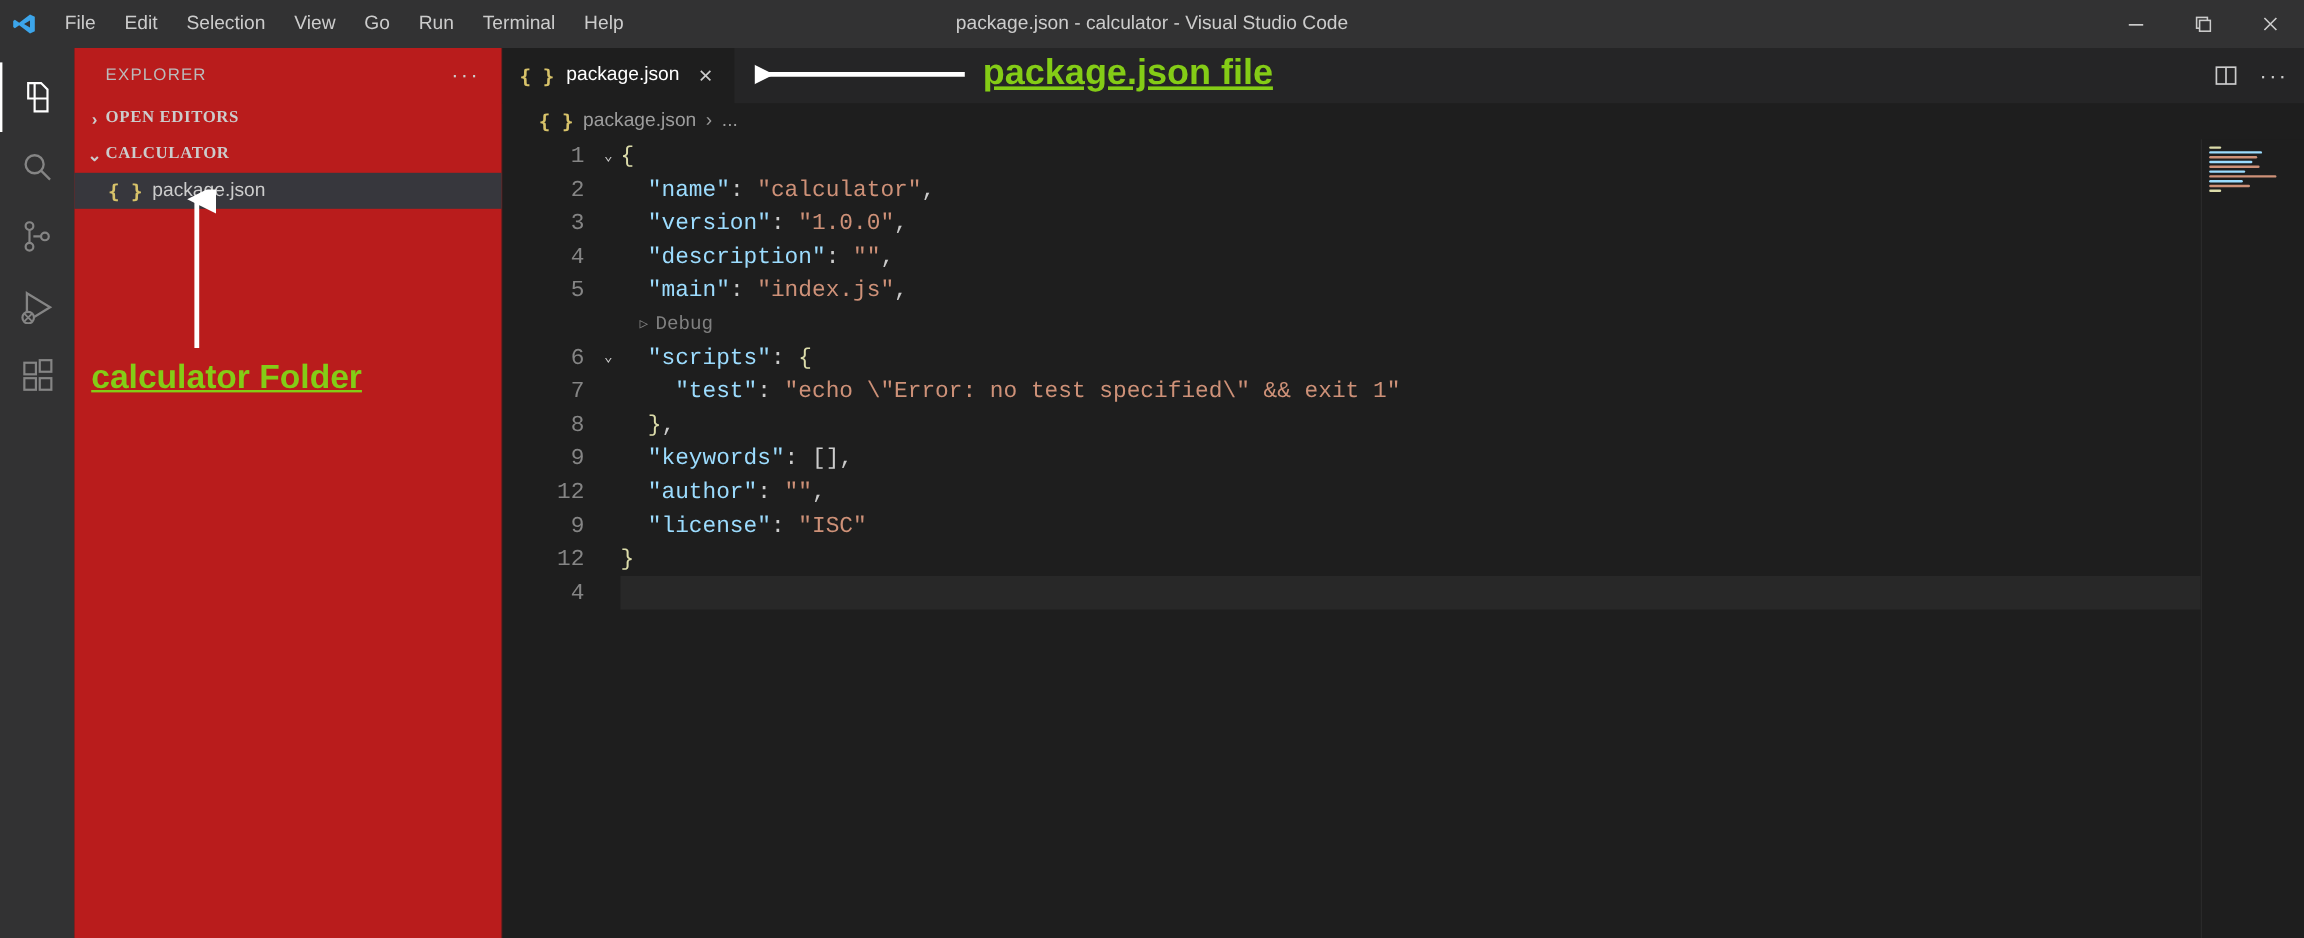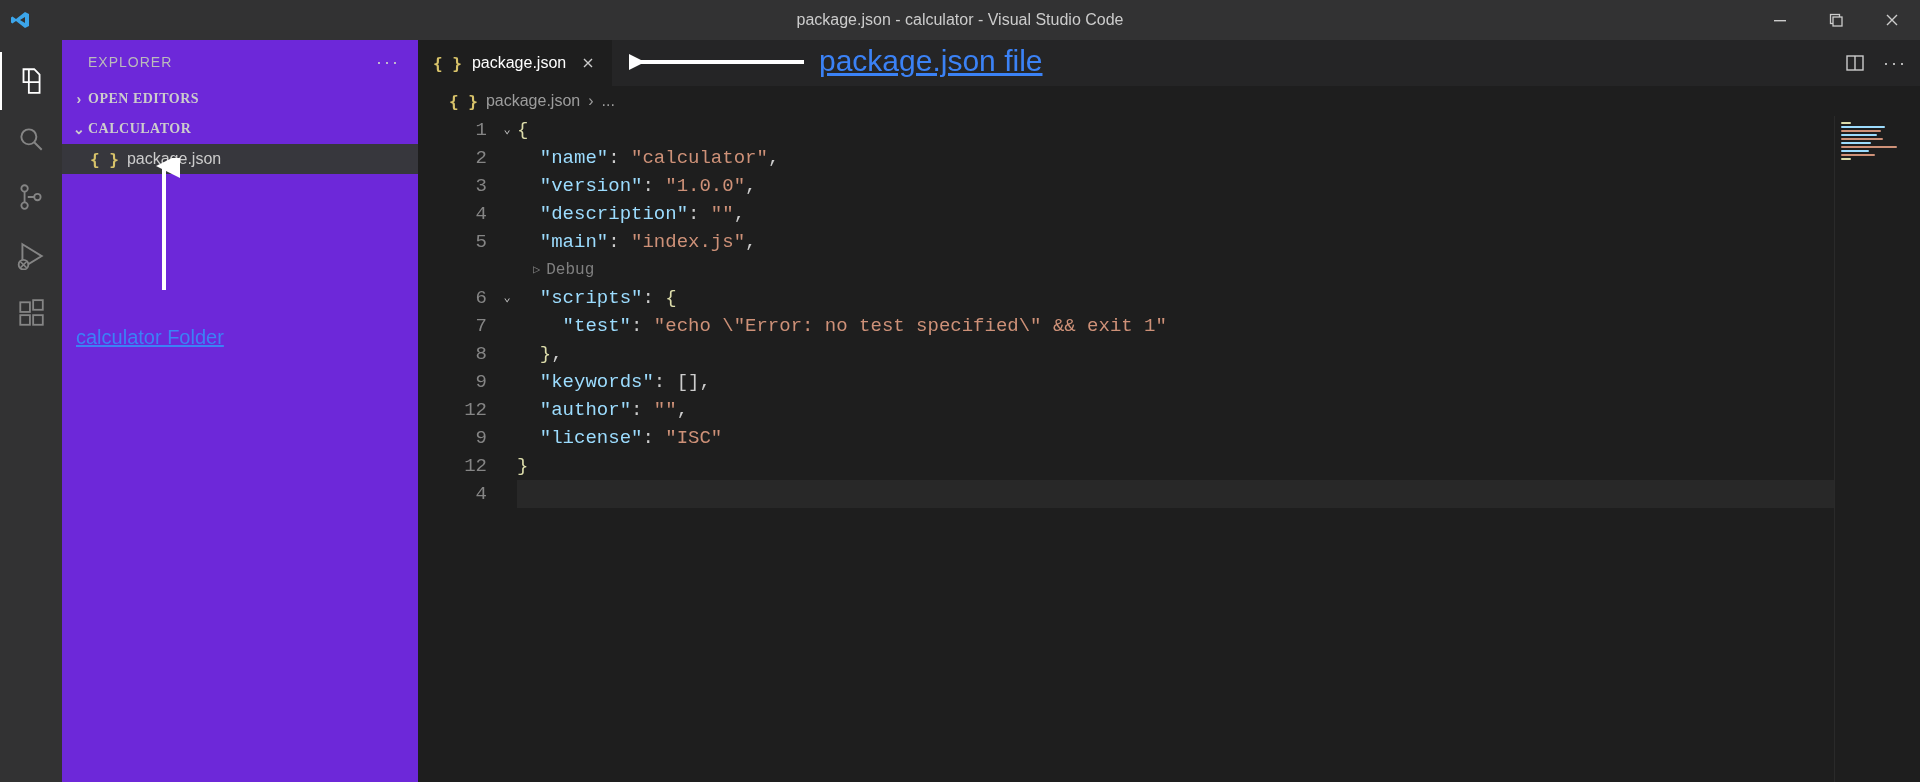--- a/index.html
+++ b/index.html
@@ -16,21 +16,21 @@
   .win-btn { width:56px; height:40px; display:flex; align-items:center; justify-content:center; color:#cccccc; }
 
   
   .body { flex:1; display:flex; }
   .activitybar { width:62px; background:#323233; display:flex; flex-direction:column; padding-top:12px; }
   .act-item { width:62px; height:58px; display:flex; align-items:center; justify-content:center; color:#858585; position:relative; }
   .act-item.active { color:#ffffff; }
   .act-item.active::before { content:""; position:absolute; left:0; top:0; width:2px; height:100%; background:#ffffff; }
   .act-item svg { width:30px; height:30px; }
 
-  .sidebar { width:357px; background:#6d28d9; display:flex; flex-direction:column; border-right:1px solid #1e1e1e; }
+  .sidebar { width:357px; background:#b91c1c; display:flex; flex-direction:column; border-right:1px solid #1e1e1e; }
   .side-header { height:44px; display:flex; align-items:center; justify-content:space-between; padding:0 12px 0 26px; font-size:14px; letter-spacing:1px; color:#bbbbbb; }
   .side-more { color:#cccccc; font-size:18px; letter-spacing:2px; padding:4px 6px; }
   .side-section { display:flex; align-items:center; height:30px; padding-left:8px; color:#cccccc; font-size:14px; font-weight:700; letter-spacing:.5px; cursor:pointer; }
   .side-section .chev { width:18px; display:inline-flex; justify-content:center; font-size:14px; color:#cccccc; }
   .file-row { height:30px; display:flex; align-items:center; padding-left:28px; background:#37373d; font-size:16px; color:#cccccc; cursor:pointer; }
   .json-icon { color:#d8c36a; font-family: Consolas, monospace; font-weight:bold; margin-right:8px; }
   .section-title { text-transform:uppercase;font-family:Liberation Serif, serif; }
 
   .editor-area { flex:1; display:flex; flex-direction:column; background:#1e1e1e; position:relative; }
   .tabs { height:46px; background:#252526; display:flex; align-items:stretch; }
@@ -57,33 +57,43 @@
   .tok-punc { color:#cccccc; }
   .debug-lens { height:28px; color:#808080; font-size:16px; padding-left:16px; display:flex; align-items:center; }
   .debug-lens .tri { margin-right:6px; font-size:12px; }
   .current-line { background:#282828; }
 
   .minimap { width:86px; background:#1e1e1e; border-left:1px solid #2a2a2a; position:relative; }
   .mini-block { position:absolute; left:6px; top:6px; width:60px; height:34px; }
   .mini-line { height:2px; margin-bottom:2px; border-radius:1px; }
 
   
-  .annotation { position:absolute; color:#3b82f6; font-weight:400; font-family: Arial, Helvetica, sans-serif; pointer-events:none; }
+  .annotation { position:absolute; color:#84cc16; font-weight:700; font-family: Arial, Helvetica, sans-serif; pointer-events:none; }
   .underline { text-decoration:underline; }
   .arrow-svg { position:absolute; pointer-events:none; }
 </style>
 </head>
 <body>
 
 <div class="root">
 
   <div class="titlebar">
     <svg class="vs-logo" viewBox="0 0 100 100">
         <path fill="#3ca5ea" d="M75 10 L95 20 L95 80 L75 90 L30 55 L12 68 L5 63 L5 37 L12 32 L30 45 Z M75 35 L50 50 L75 65 Z"></path>
       </svg>
+    <div class="menu">
+        <div class="menu-item">File</div>
+        <div class="menu-item">Edit</div>
+        <div class="menu-item">Selection</div>
+        <div class="menu-item">View</div>
+        <div class="menu-item">Go</div>
+        <div class="menu-item">Run</div>
+        <div class="menu-item">Terminal</div>
+        <div class="menu-item">Help</div>
+      </div>
     <div class="title-center">package.json - calculator - Visual Studio Code</div>
     <div class="win-controls">
       <div class="win-btn">
           <svg width="14" height="14" viewBox="0 0 14 14">
             <rect x="1" y="7" width="12" height="1.4" fill="currentColor"></rect>
           </svg>
         </div>
       <div class="win-btn">
           <svg width="14" height="14" viewBox="0 0 14 14">
             <rect x="1.5" y="1.5" width="9" height="9" fill="none" stroke="currentColor" stroke-width="1.3"></rect>
@@ -267,15 +277,15 @@
   </div>
 
   <svg class="arrow-svg" style="left:150px; top:158px;" width="30" height="140">
     <defs>
         <marker id="ah2" markerWidth="10" markerHeight="10" refX="5" refY="2" orient="auto">
           <path d="M0 10 L5 0 L10 10 Z" fill="#ffffff"></path>
         </marker>
       </defs>
     <line x1="14" y1="132" x2="14" y2="8" stroke="#ffffff" stroke-width="4" marker-end="url(#ah2)"></line>
   </svg>
-  <div class="annotation underline" style="left:76px; top:298px; font-size:20px;margin-top:28px;">calculator Folder</div>
+  <div class="annotation underline" style="left:76px; top:298px; font-size:28px;">calculator Folder</div>
 
 </div>
 
 </body></html>

